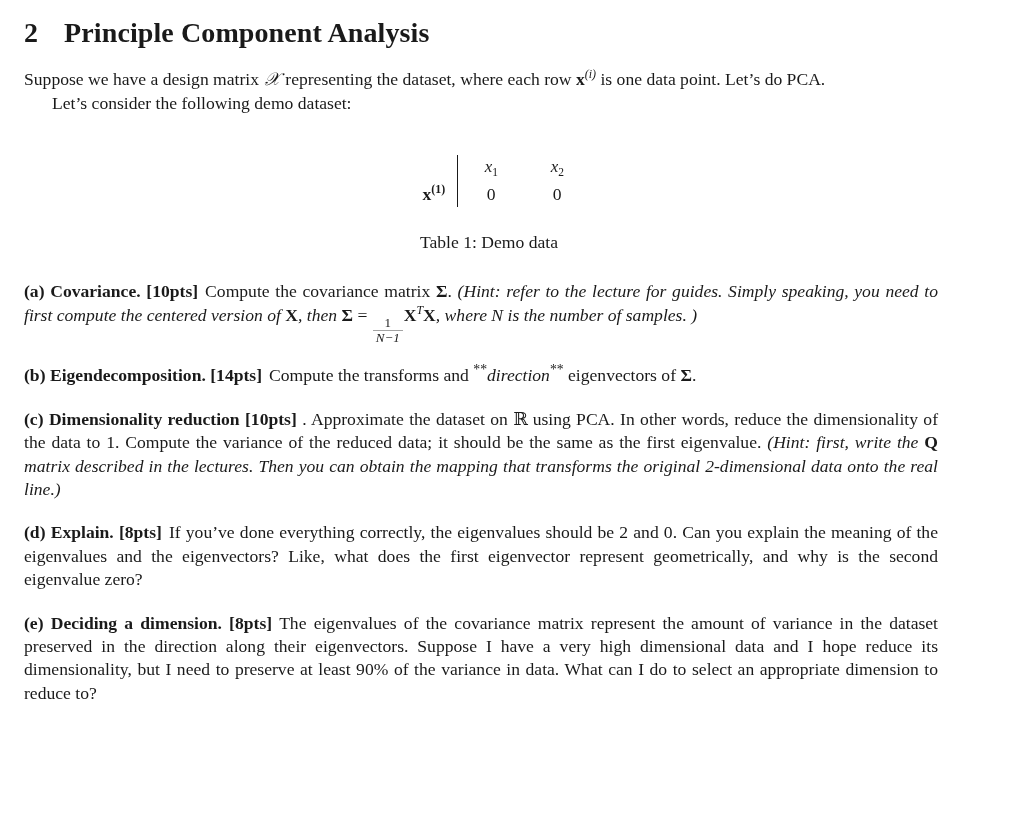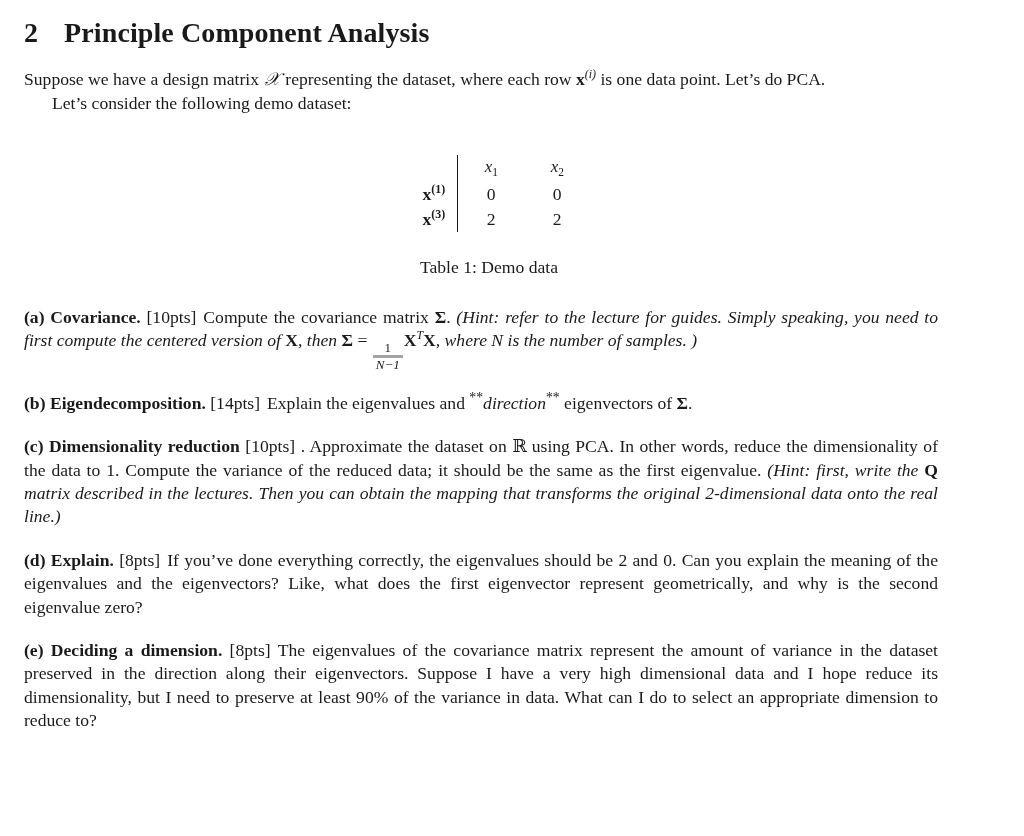--- a/index.html
+++ b/index.html
@@ -89,21 +89,21 @@
     flex-direction: column;
     align-items: center;
     vertical-align: -0.48em;
     font-size: 0.74em;
     line-height: 1.05;
     margin: 0 1px;
     font-style: normal;
   }
   .frac .num { padding: 0 3px; }
   .frac .den {
-    border-top: 3px solid #a3a3a3;
+    border-top: 1px solid #a3a3a3;
     padding: 0 3px;
     font-style: italic;
   }
 
   
   .table-wrap {
     display: flex;
     justify-content: center;
     margin-top: 40px;
   }
@@ -147,21 +147,21 @@
     font-family: Liberation Serif, serif;
   }
 
   
   .part { text-align: justify; }
   .part-label {
     font-weight: bold;
     white-space: nowrap;
   }
   .pts {
-    font-weight: normal;
+    font-weight: bold;
     white-space: nowrap;
   }
   .lead-gap { margin-left: 7px; }
   .hint {
     font-style: italic;
   }
 </style>
 </head>
 <body>
 
@@ -184,42 +184,36 @@
         <td class="rule"></td>
         <td class="cell hdr"><span class="mathit">x</span><sub>1</sub></td>
         <td class="cell hdr"><span class="mathit">x</span><sub>2</sub></td>
       </tr>
       <tr>
         <td class="rowlab"><span>x</span><sup class="plain">(1)</sup></td>
         <td class="rule"></td>
         <td class="cell">0</td>
         <td class="cell">0</td>
       </tr>
-      <tr>
-        <td class="rowlab"><span>x</span><sup class="plain">(3)</sup></td>
-        <td class="rule"></td>
-        <td class="cell">2</td>
-        <td class="cell">2</td>
-      </tr>
     </tbody>
       </table>
   </div>
 
   <div class="table-caption">Table 1: Demo data</div>
 
   <div class="gap-lg"></div>
 
   <p class="body part"><span class="part-label">(a) Covariance.</span> <span class="pts">[10pts]</span><span class="lead-gap">Compute the covariance matrix</span> <span class="bsym">Σ</span><span>.</span> <span class="hint">(Hint: refer to the lecture for guides. Simply speaking, you need to first compute the centered version of</span> <span class="bsym">X</span><span class="hint">, then</span> <span class="bsym">Σ</span> <span>=</span> <span class="frac">
         <span class="num">1</span>
         <span class="den">N−1</span>
       </span><span class="bsym">X</span><sup class="idx">T</sup><span class="bsym">X</span><span class="hint">, where</span> <span class="mathit">N</span> <span class="hint">is the number of samples. )</span></p>
 
   <div class="gap-md"></div>
 
-  <p class="body part"><span class="part-label">(b) Eigendecomposition.</span> <span class="pts">[14pts]</span><span class="lead-gap">Explain the eigenvalues and</span> <span class="stars">**</span><span class="hint">direction</span><span class="stars">**</span> <span>eigenvectors of</span> <span class="bsym">Σ</span><span>.</span></p>
+  <p class="body part"><span class="part-label">(b) Eigendecomposition.</span> <span class="pts">[14pts]</span><span class="lead-gap">Compute the transforms and</span> <span class="stars">**</span><span class="hint">direction</span><span class="stars">**</span> <span>eigenvectors of</span> <span class="bsym">Σ</span><span>.</span></p>
 
   <div class="gap-md"></div>
 
   <p class="body part"><span class="part-label">(c) Dimensionality reduction</span> <span class="pts">[10pts]</span> <span>.</span> <span>Approximate the dataset on</span> <span class="bbR">ℝ</span> <span>using PCA. In other words, reduce the dimensionality of the data to 1. Compute the variance of the reduced data; it should be the same as the first eigenvalue.</span> <span class="hint">(Hint: first, write the</span> <span class="bsym">Q</span> <span class="hint">matrix described in the lectures. Then you can obtain the mapping that transforms the original 2-dimensional data onto the real line.)</span></p>
 
   <div class="gap-md"></div>
 
   <p class="body part"><span class="part-label">(d) Explain.</span> <span class="pts">[8pts]</span><span class="lead-gap">If you’ve done everything correctly, the eigenvalues should be 2 and 0. Can you explain the meaning of the eigenvalues and the eigenvectors? Like, what does the first eigenvector represent geometrically, and why is the second eigenvalue zero?</span></p>
 
   <div class="gap-md"></div>

